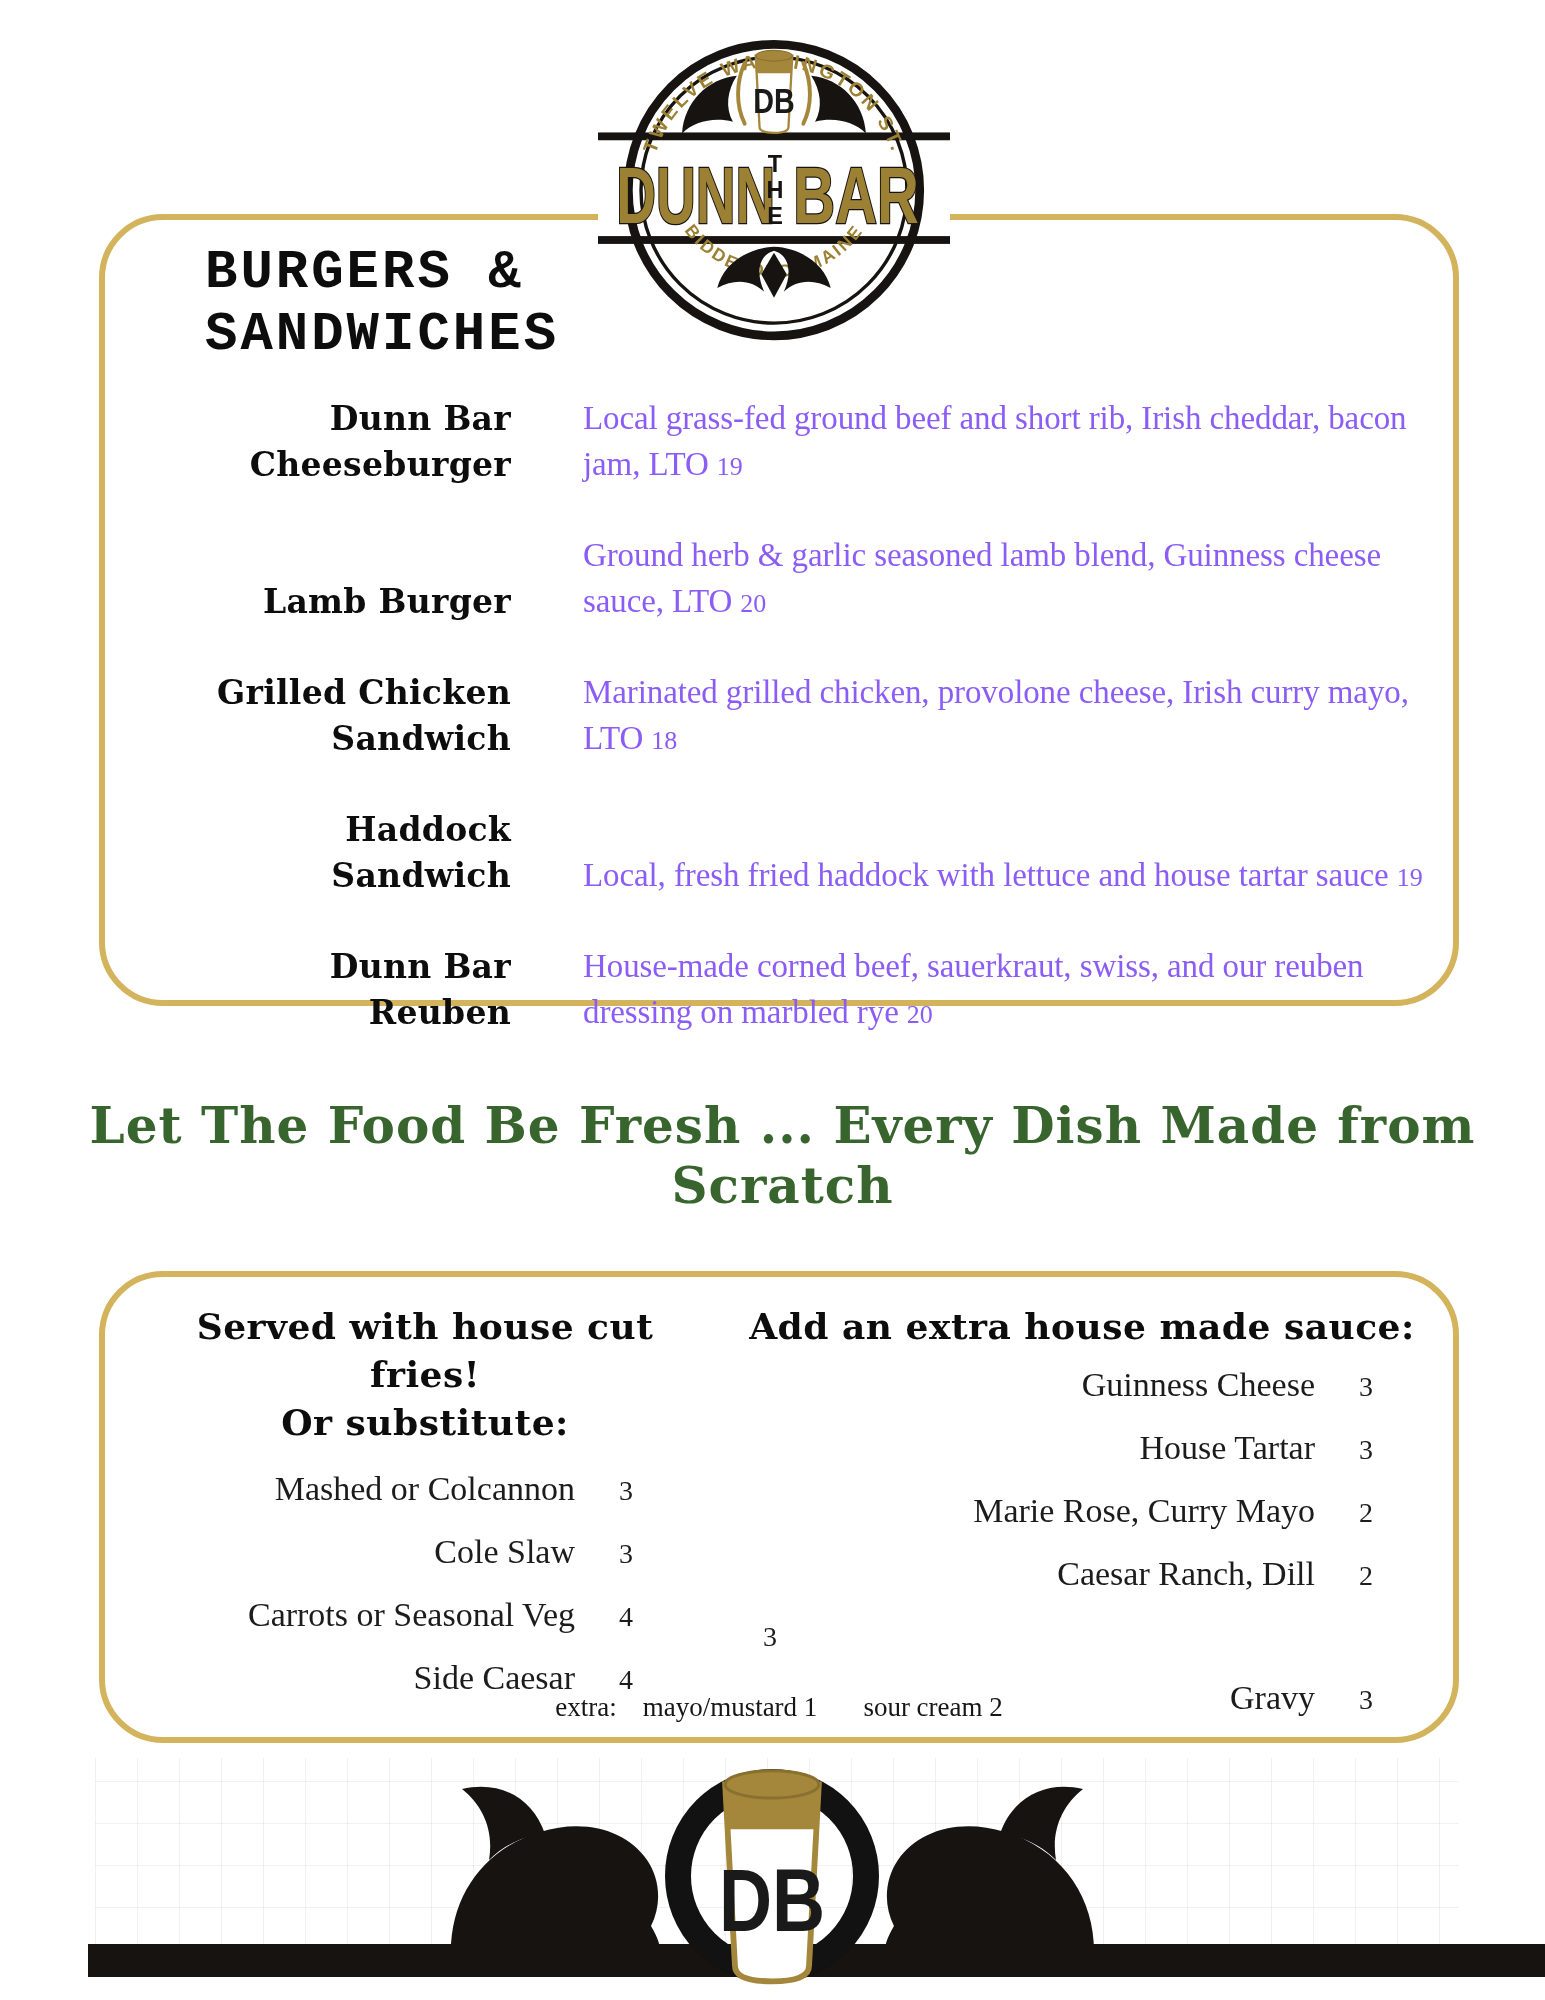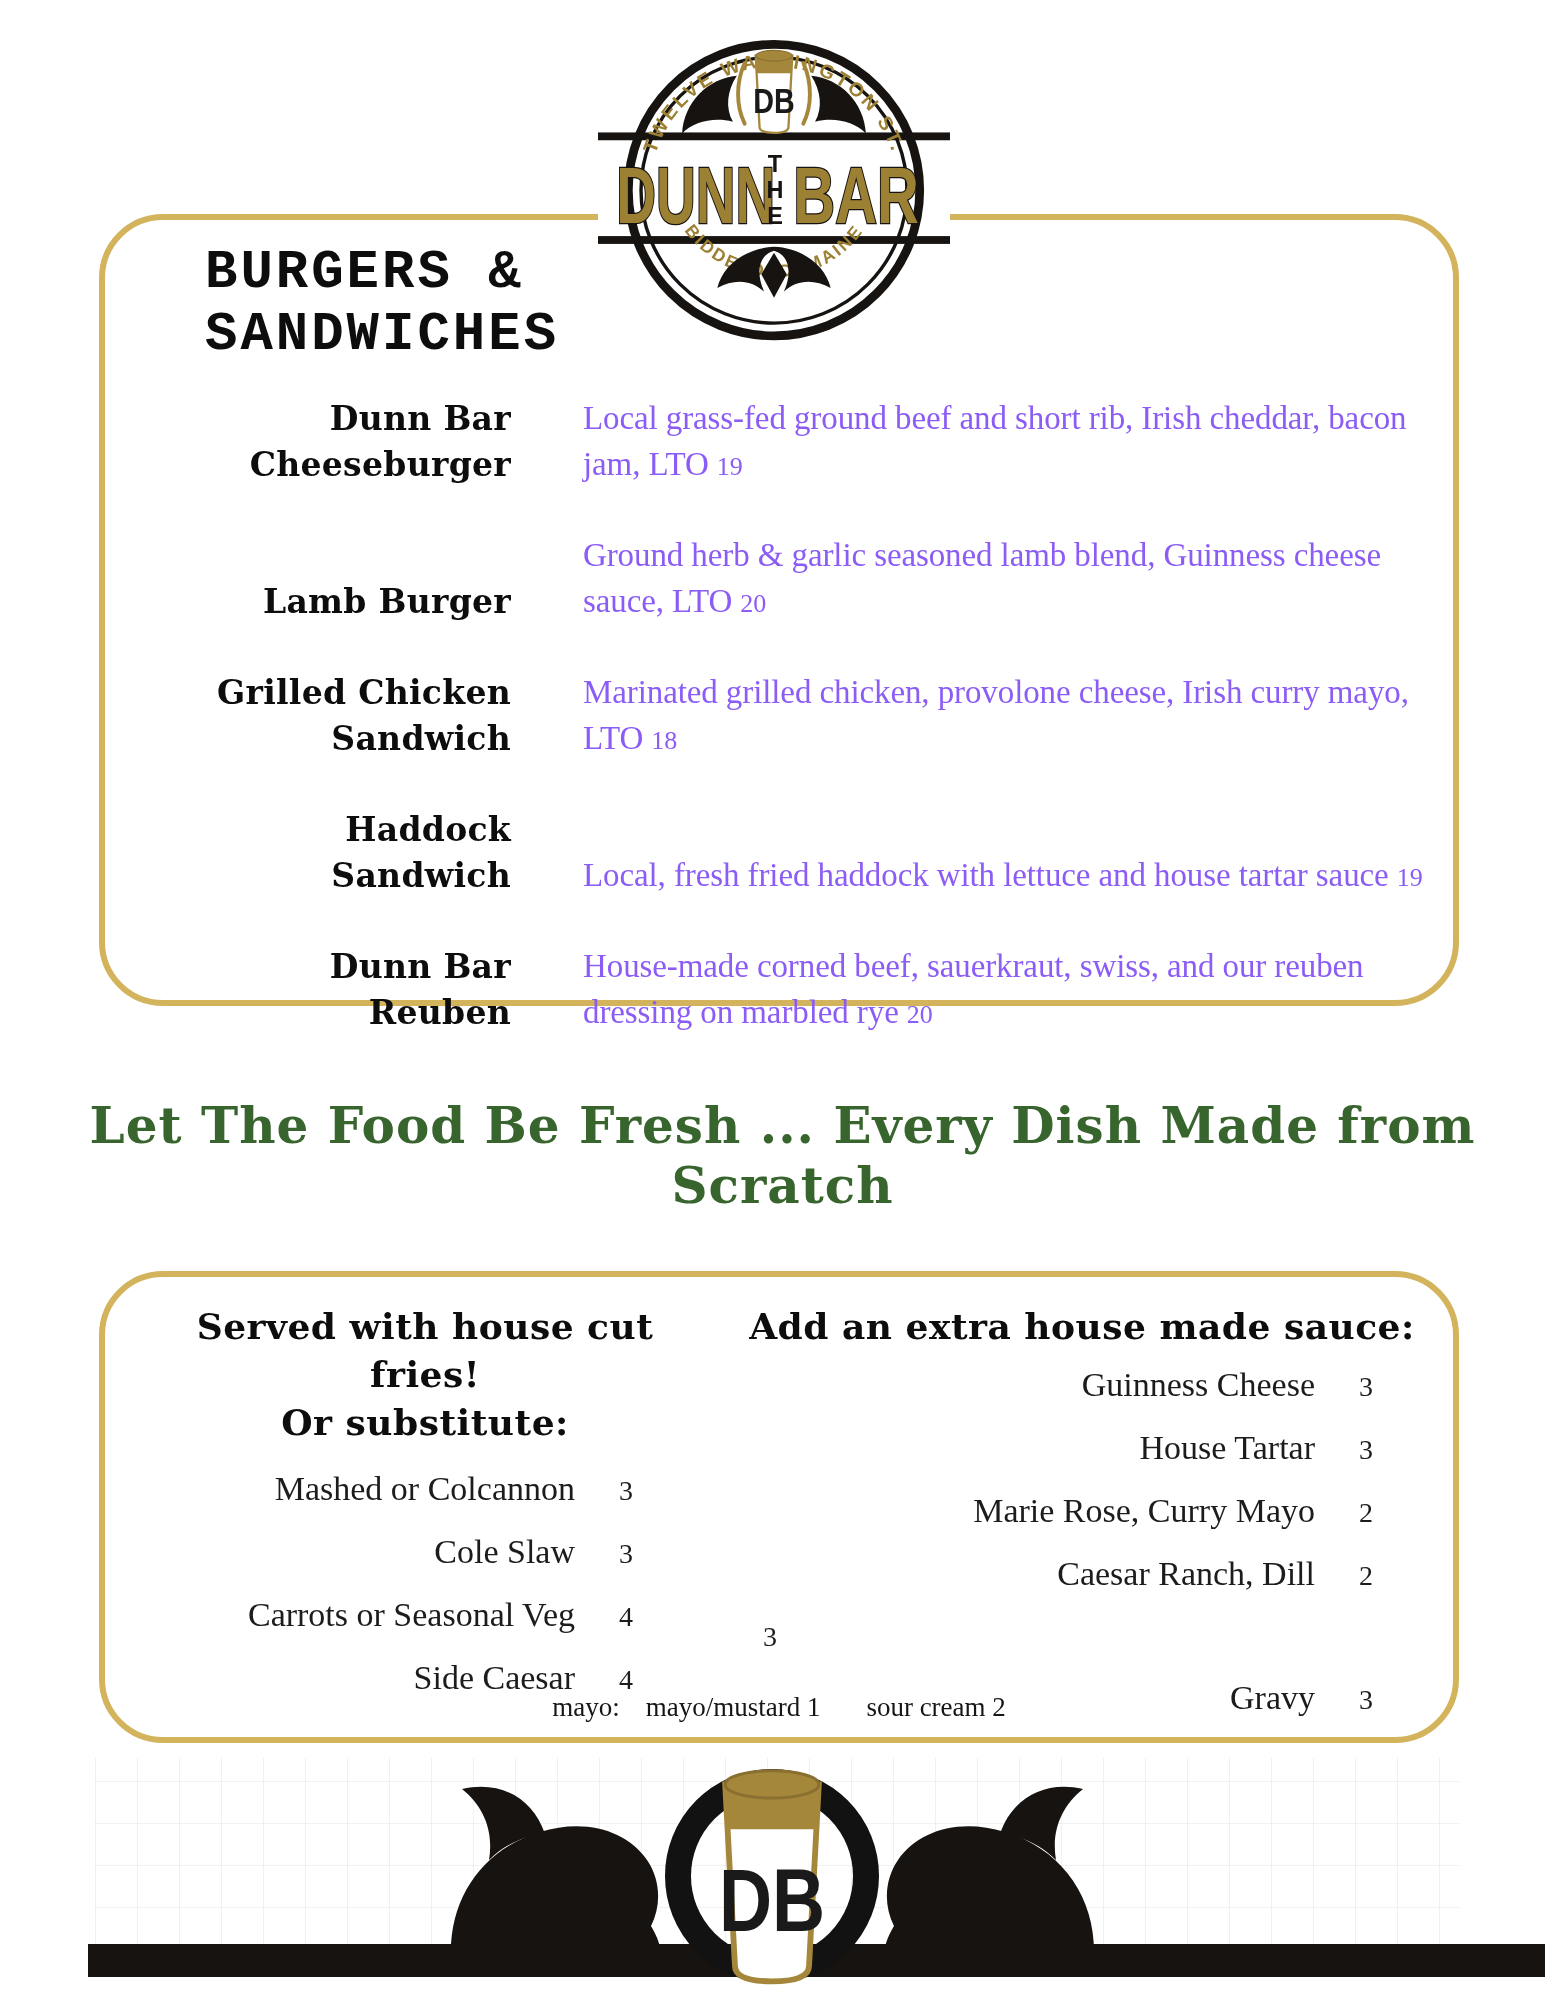--- a/index.html
+++ b/index.html
@@ -224,21 +224,21 @@
           <span class="pair-price">3</span>
         </div>
         <div class="pair-row">
           <span class="pair-name">Gravy</span>
           <span class="pair-price">3</span>
         </div>
       </div>
     </div>
 
     <div class="extra-note">
-      <span>mayo:</span><span class="gap-sm"></span><span>mayo/mustard 1</span><span class="gap-lg"></span><span>sour cream 2</span>
+      <span>extra:</span><span class="gap-sm"></span><span>mayo/mustard 1</span><span class="gap-lg"></span><span>sour cream 2</span>
     </div>
   </section>
 
   <div class="footer-grid grid-bg"></div>
   <div class="footer-art">
     <svg viewBox="0 0 1545 236">
       <defs>
         <g id="pintBig">
           <path class="glass-body" d="M -24,-48 L 24,-48 L 19,45 Q 19,53 0,53 Q -19,53 -19,45 Z"></path>
           <path class="glass-foam" d="M -24,-48 L 24,-48 L 22.2,-25 L -22.2,-25 Z"></path>

